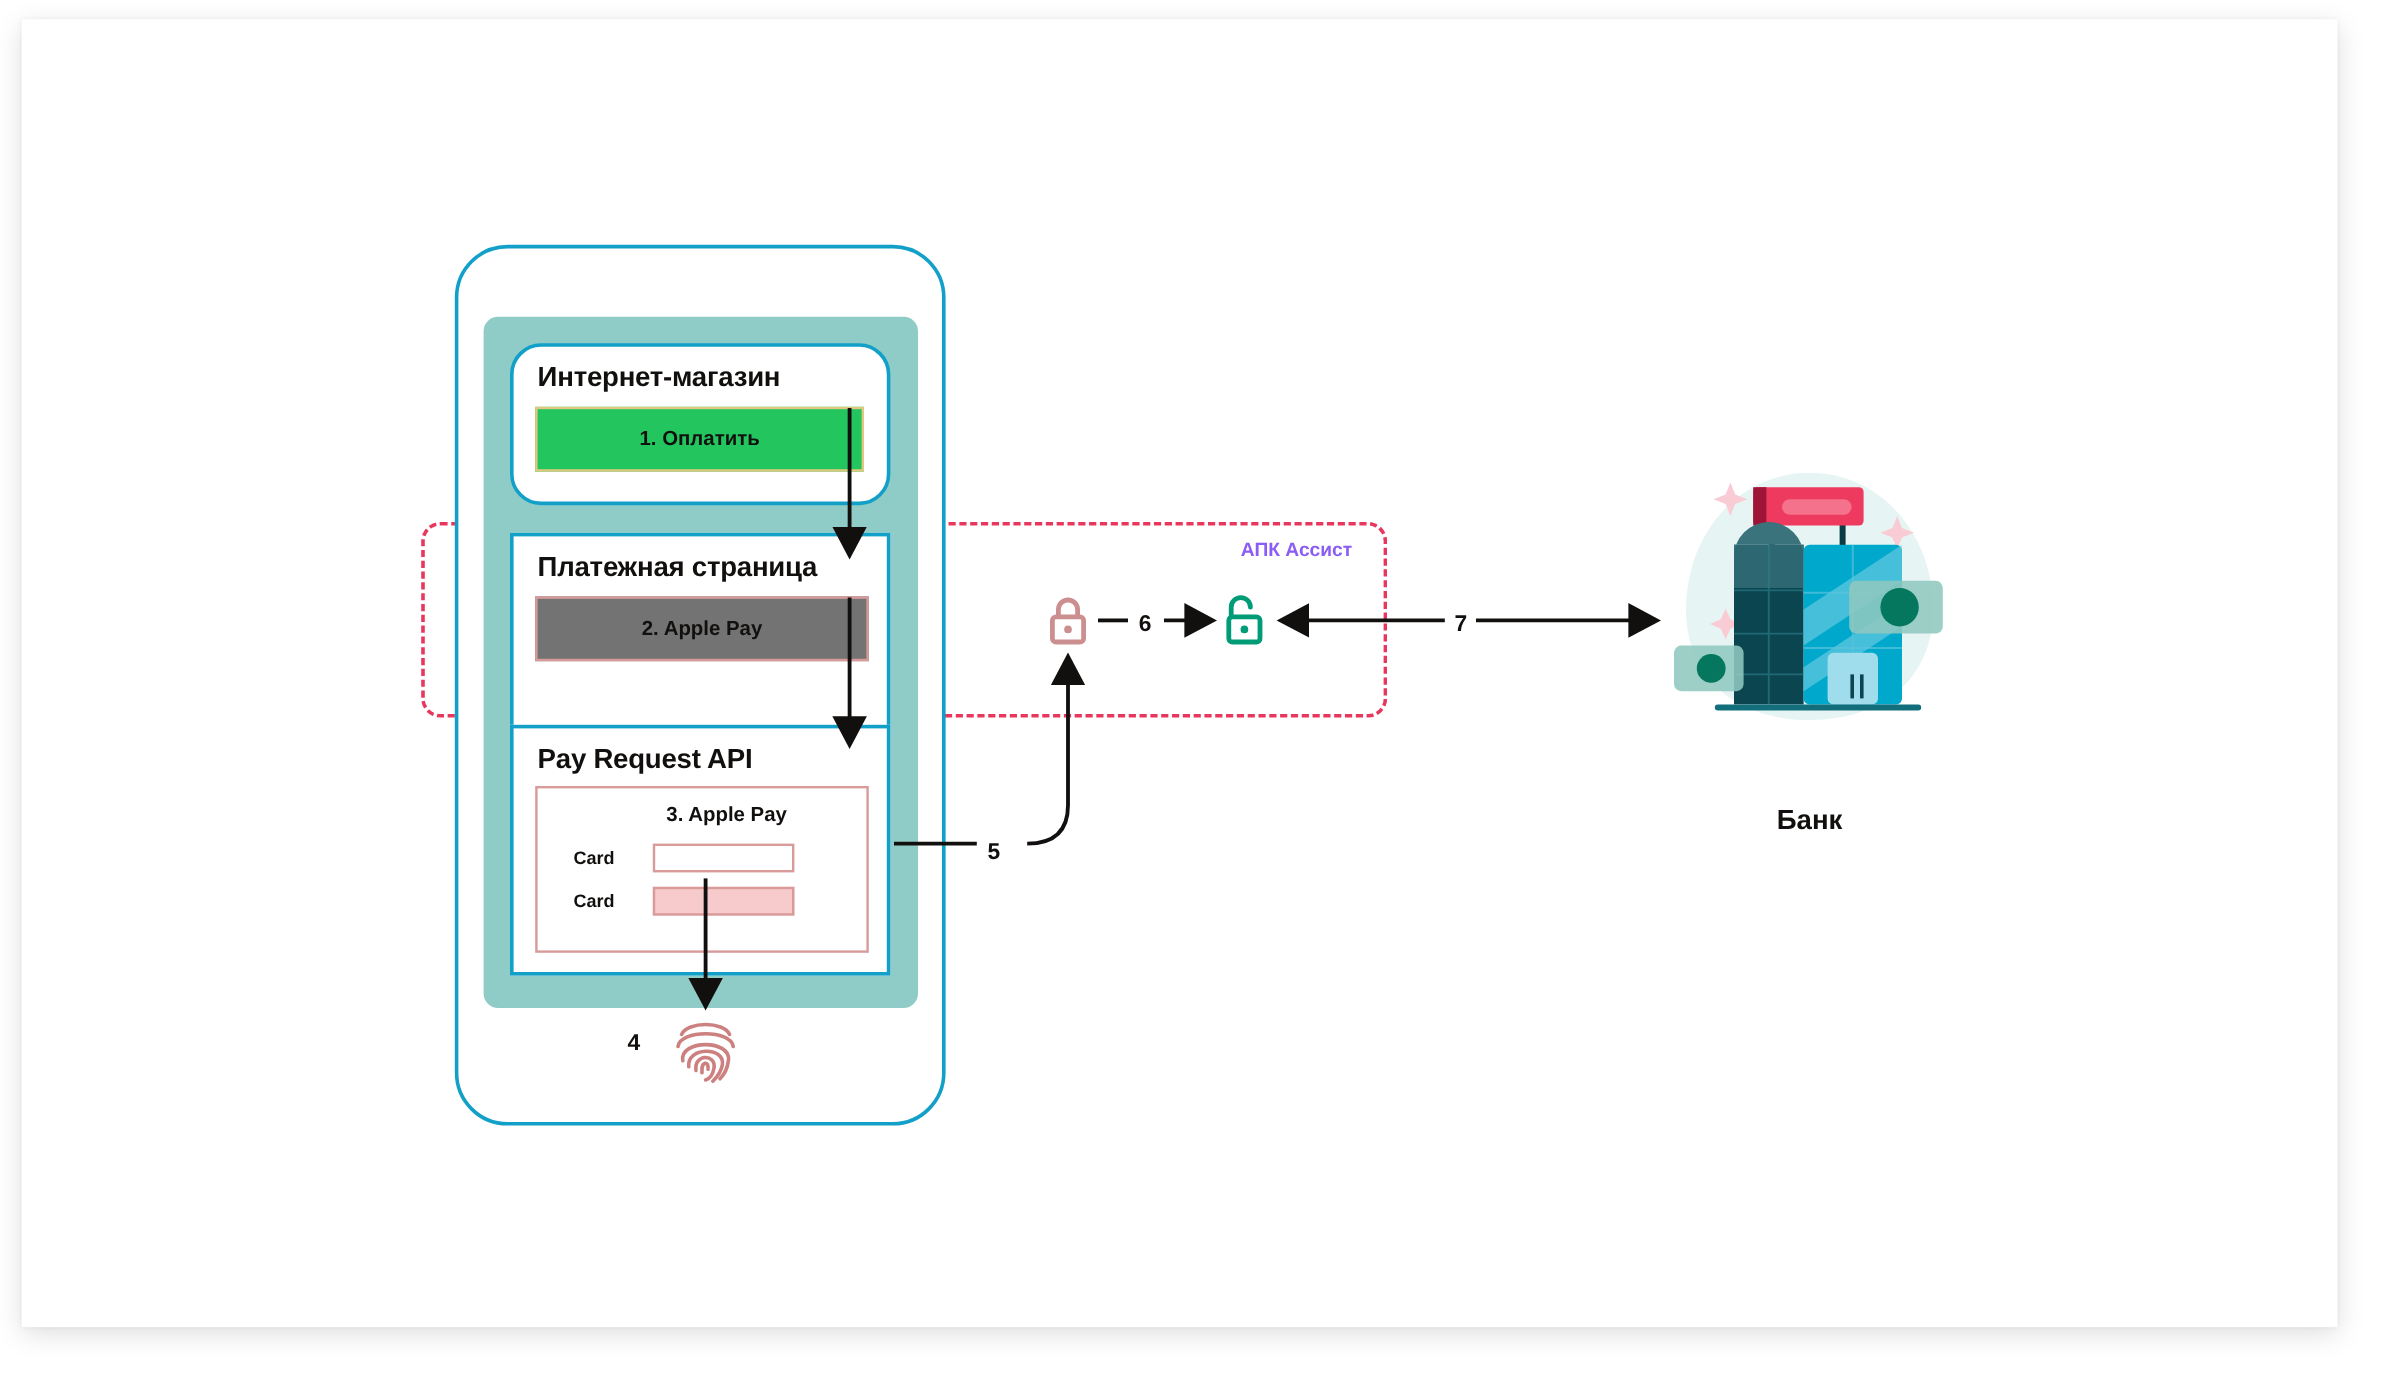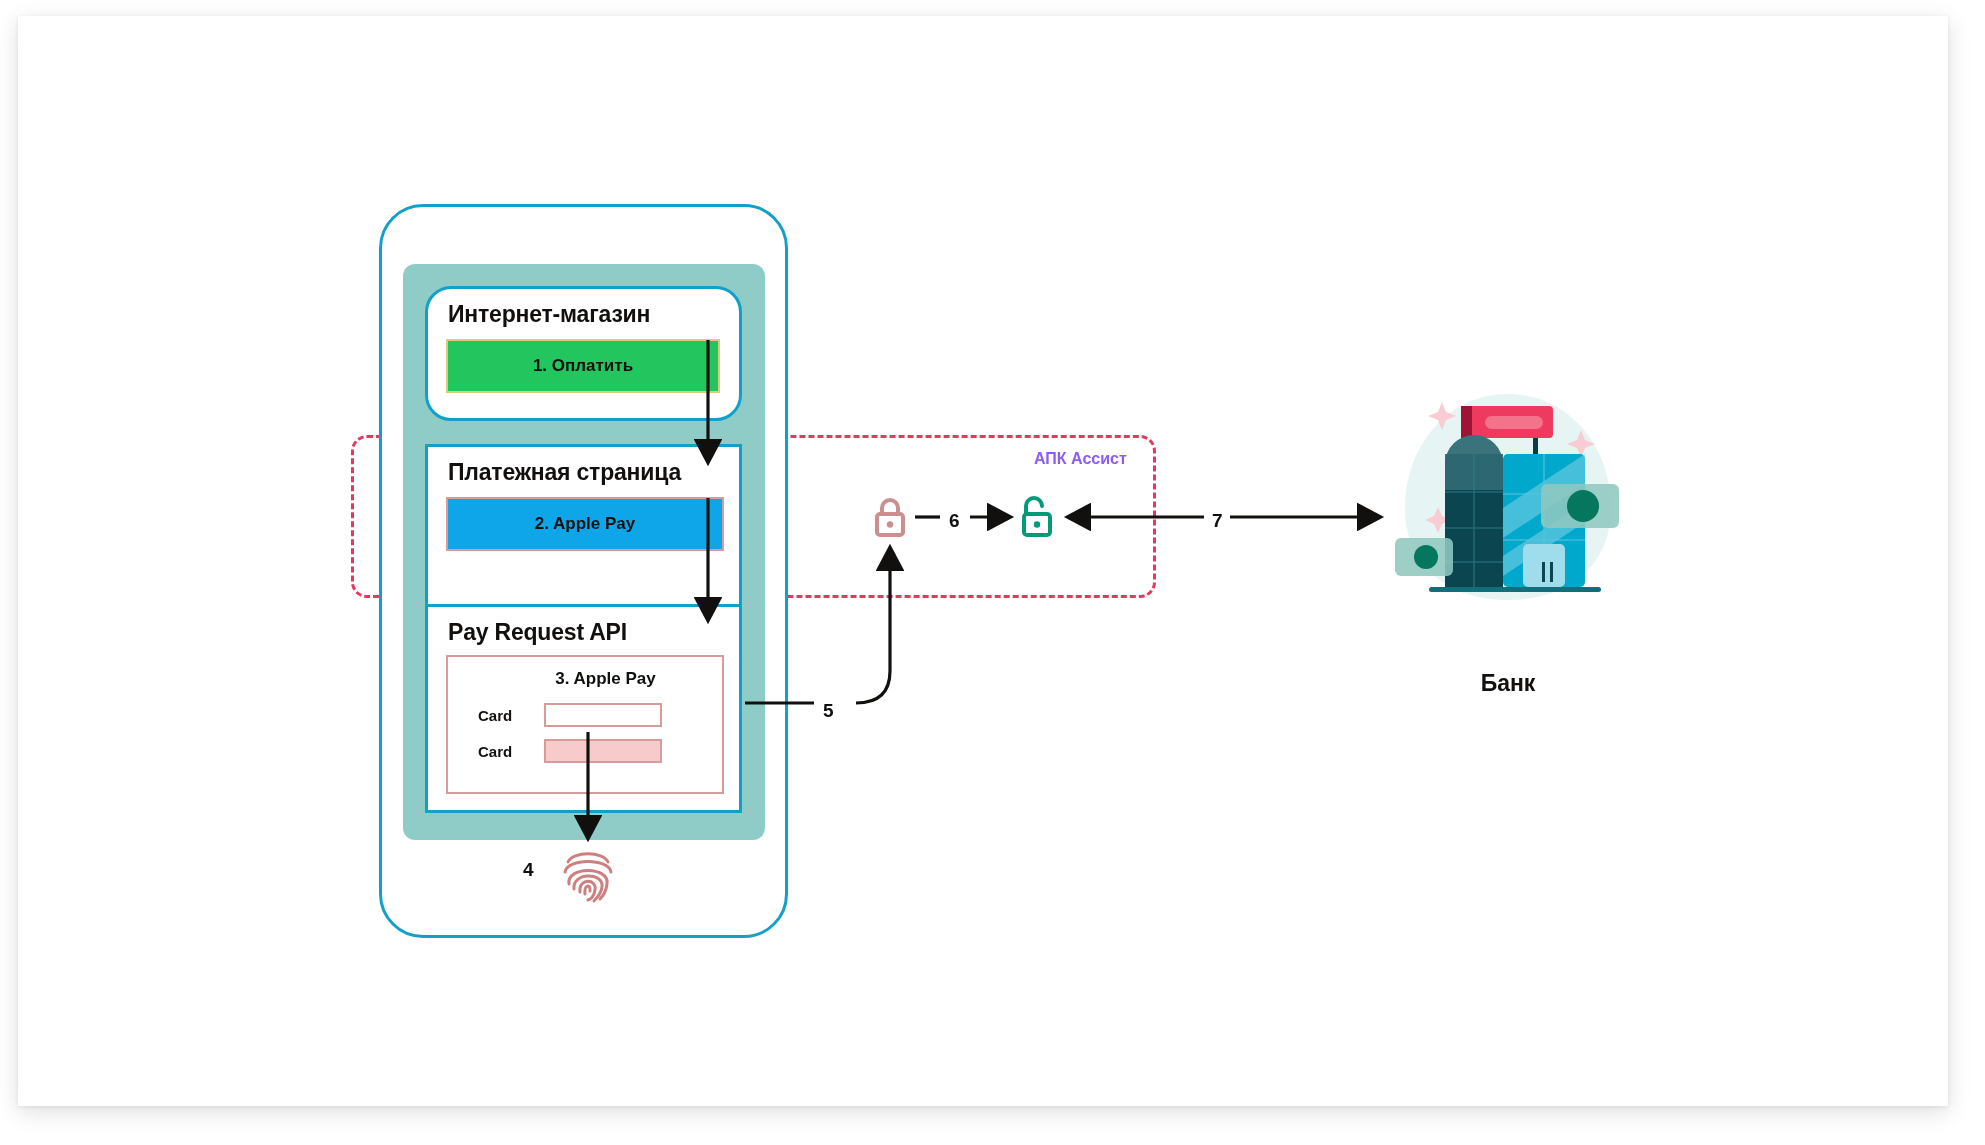--- a/index.html
+++ b/index.html
@@ -70,21 +70,21 @@
     color: #12100E;
   }
   #btn-pay {
     left: 18px; top: 50px; width: 274px; height: 54px;
     background: #22c55e;
     border: 2px solid #E0C97F;
     text-align: center;
   }
   #btn-applepay {
     left: 18px; top: 50px; width: 278px; height: 54px;
-    background: #0ea5e9;
+    background: #737373;
     border: 2px solid #D99A9A;
   }
   #api-box {
     left: 18px; top: 48px; width: 278px; height: 139px;
     background: #ffffff;
     border: 2px solid #D99A9A;
     display: block;
   }
   #api-box-title {
     position: absolute;

